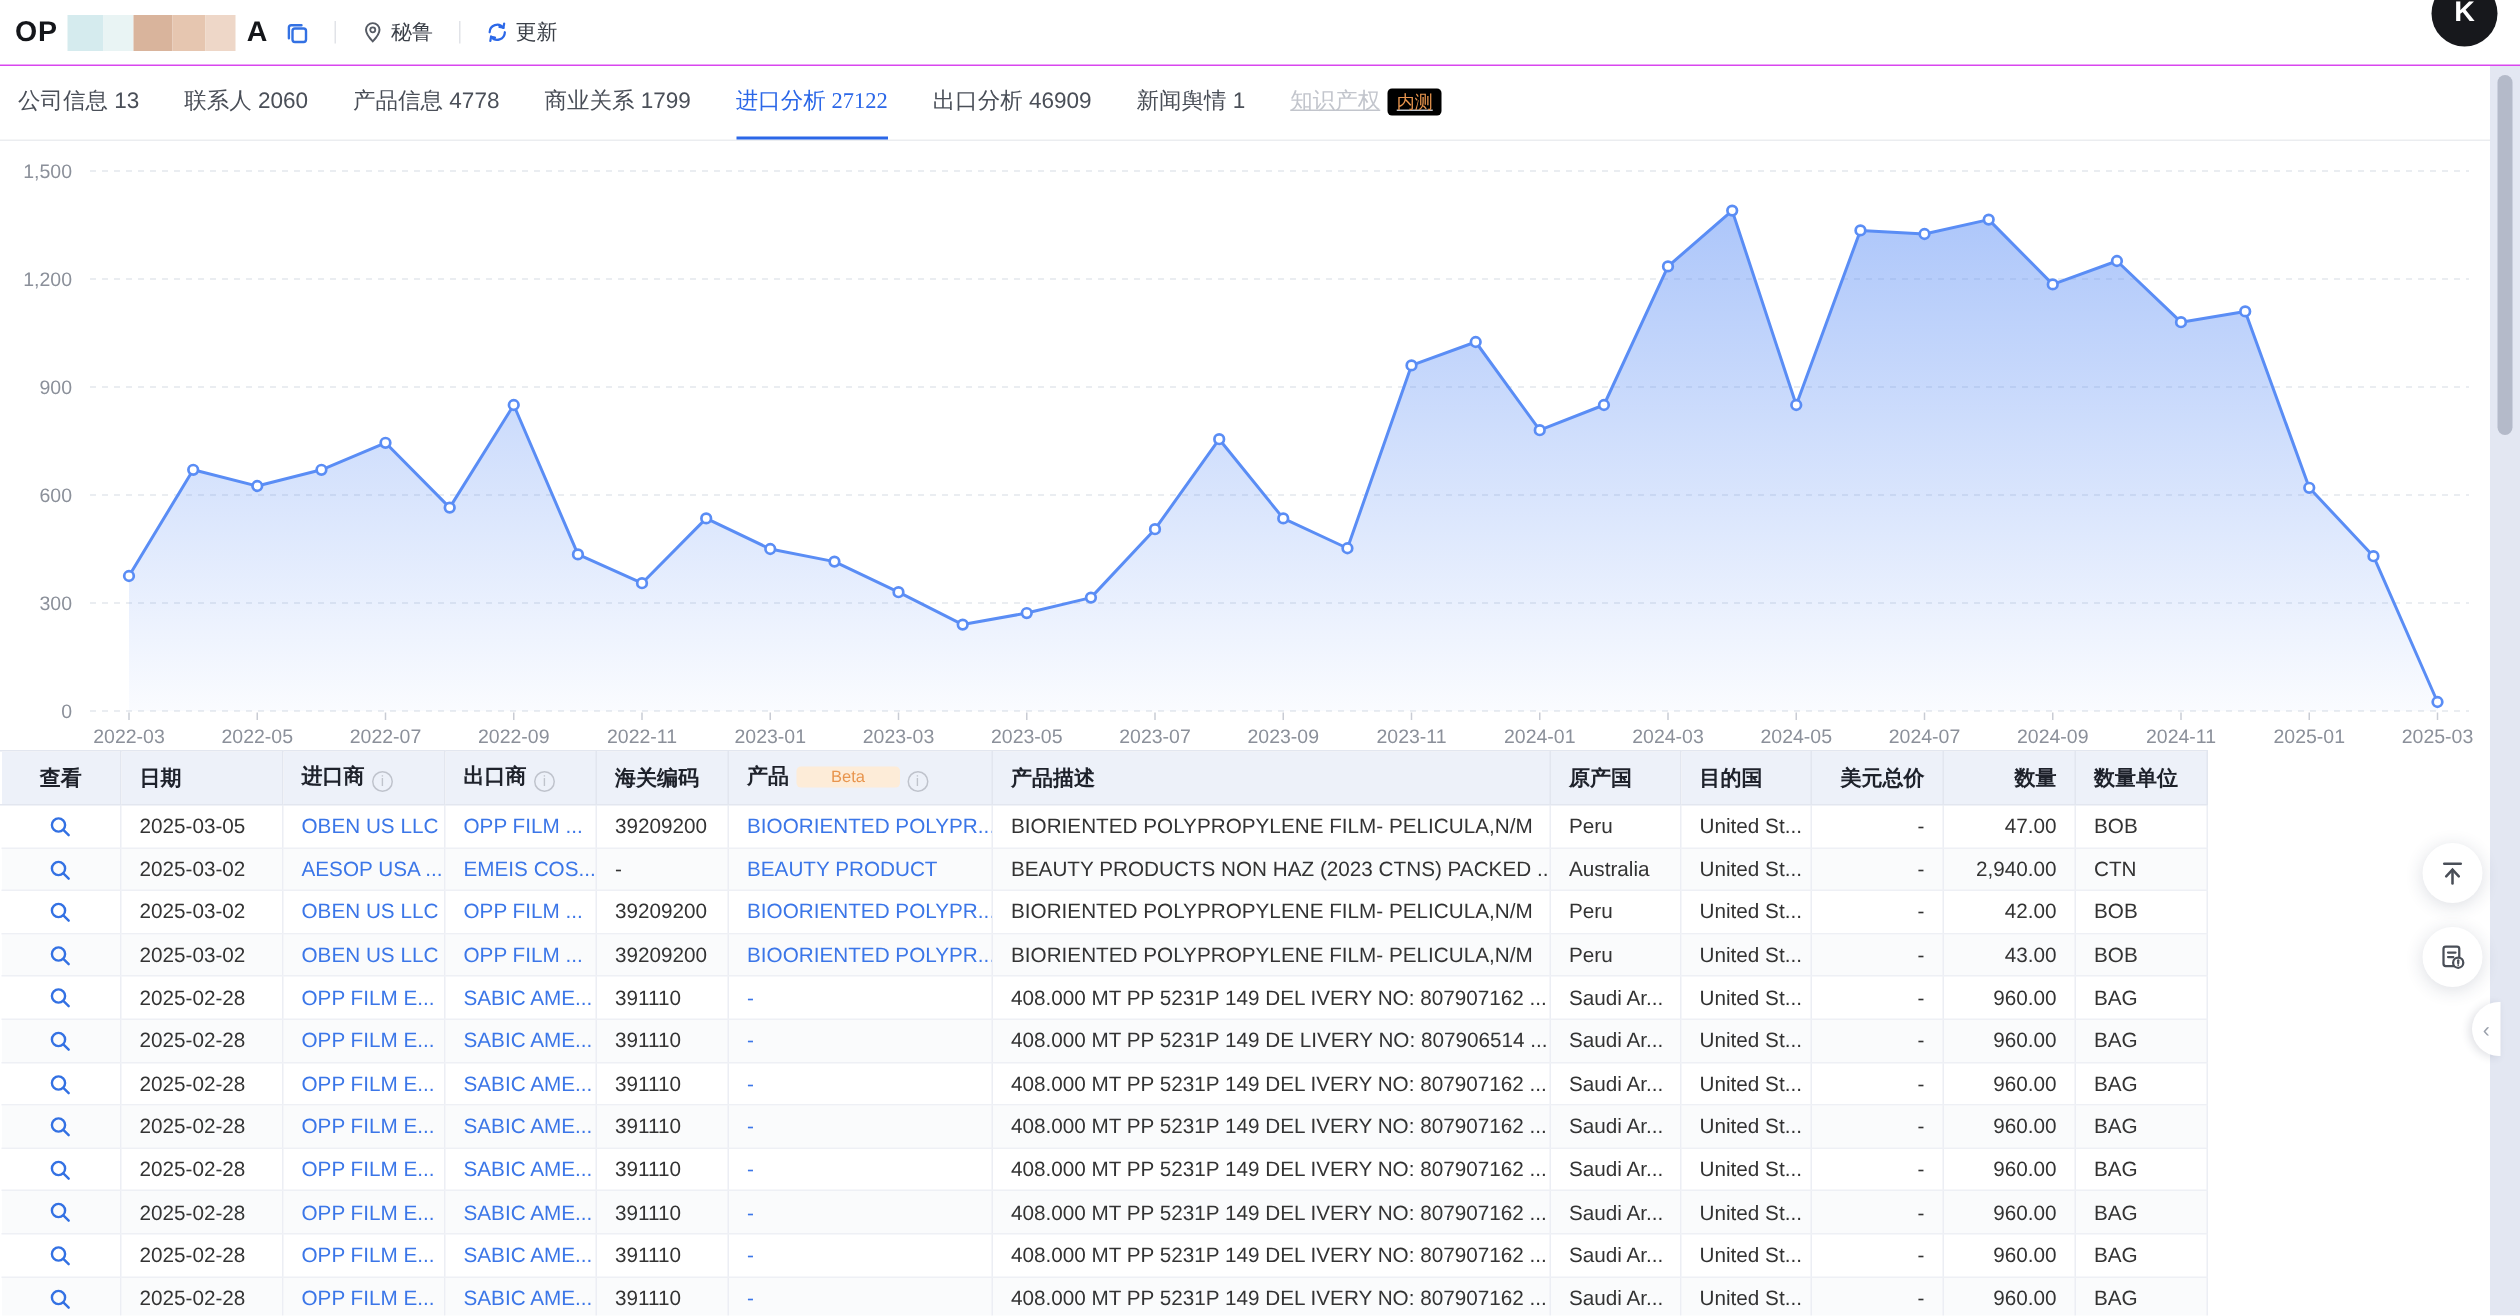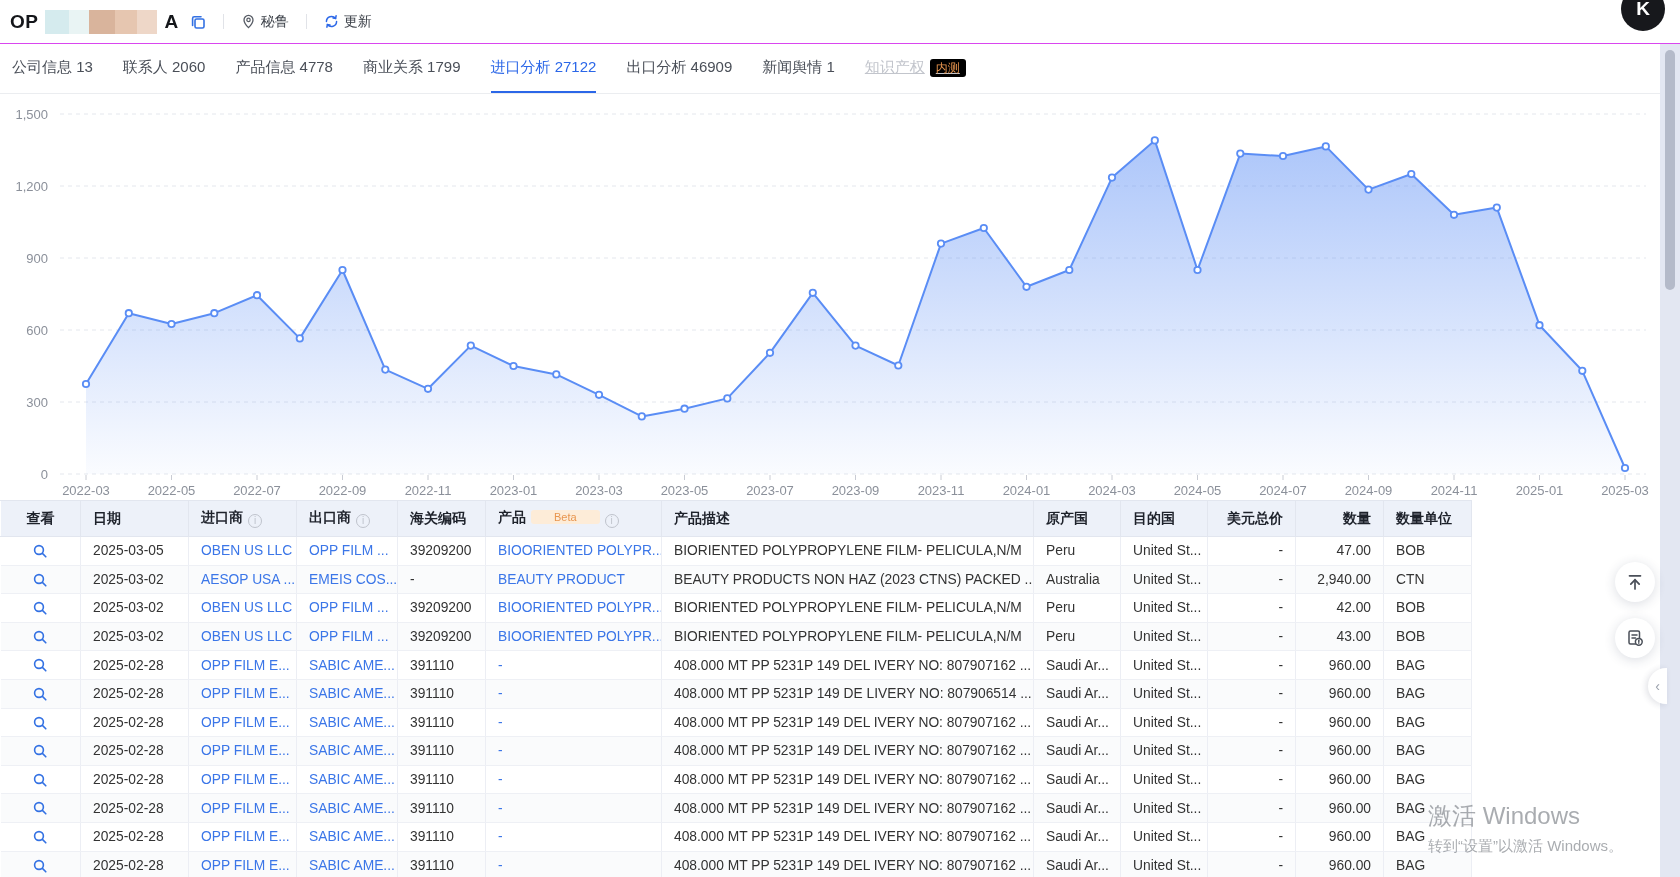--- a/index.html
+++ b/index.html
@@ -16,21 +16,21 @@
   .vdiv { width:1px; height:15px; background:#e1e3e8; margin:0 10px; }
   .tb-item { display:inline-flex; align-items:center; gap:5px; font-size:14px; color:#3a3f47; }
   .icon-btn { display:inline-flex; align-items:center; cursor:pointer; }
   .avatar { position:absolute; right:15px; top:-13px; width:44px; height:44px; border-radius:50%;
     background:#17181c; color:#fff; font-weight:700; font-size:19px; display:flex; align-items:center;
     justify-content:center; z-index:5; }
 
   
   .tabs { height:50px; display:flex; align-items:stretch; gap:30px; padding:0 12px; border-bottom:1px solid #ebedf0; }
   .tab { display:flex; align-items:center; gap:5px; font-size:15px; color:#4a4f58; border-bottom:2px solid transparent; cursor:pointer; white-space:nowrap; }
-  .tab.active { color:#2b67e8; border-bottom-color:#2b67e8; }
+  .tab.active { color:#2b67e8; border-bottom-color:#2b67e8;font-family:Liberation Serif, serif; }
   .tab.disabled { color:#c2c5cc;text-decoration:underline; }
   .tab-badge { background:#000000; color:#e8954e; font-size:12px; line-height:18px; padding:0 6px; border-radius:3px; }
 
   
   .chart { position:relative; height:406px; width:1680px; overflow:hidden; }
   .chart svg { display:block; }
 
   
   .table-wrap { width:1680px; }
   table { border-collapse:collapse; table-layout:fixed; width:1472px; }
@@ -500,18 +500,14 @@
         <line x1="7" y1="10" x2="10.5" y2="10"></line>
         <circle cx="13.8" cy="13.8" r="3.4" fill="#fff"></circle>
         <line x1="13.8" y1="12.2" x2="13.8" y2="14.2"></line>
         <circle cx="13.8" cy="15.4" r="0.6" fill="#4a4f58" stroke="none"></circle>
       </svg>
   </div>
   <div class="collapse-handle">
     <span>‹</span>
   </div>
 
-  <div class="watermark">
-    <div class="l1">激活 Windows</div>
-    <div class="l2">转到“设置”以激活 Windows。</div>
-  </div>
 
 </div>
 
 </body></html>

